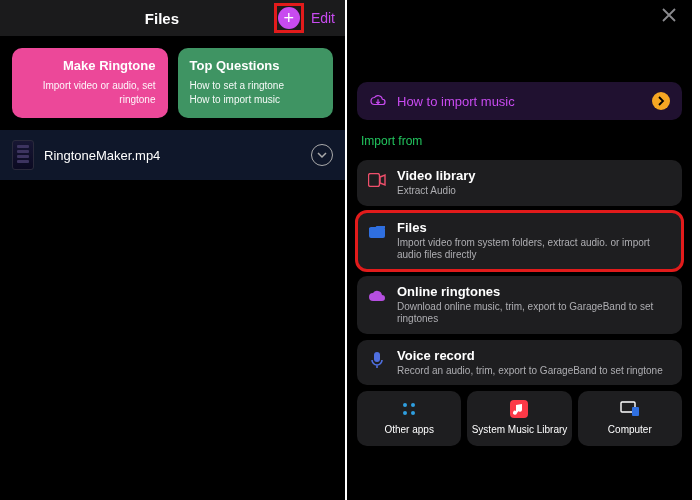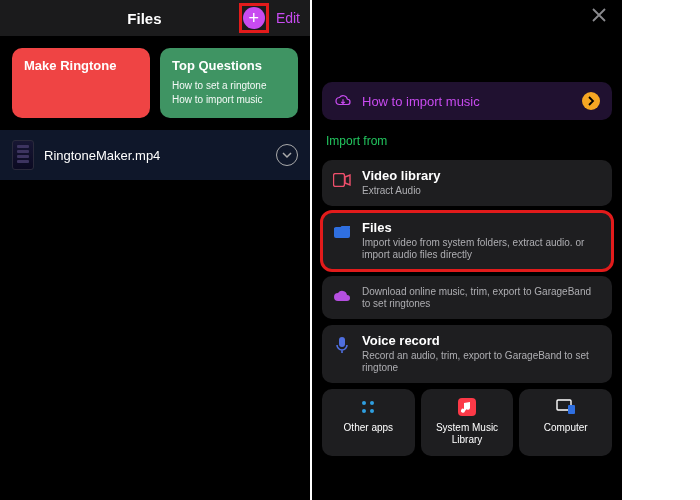--- a/index.html
+++ b/index.html
@@ -1,30 +1,30 @@
 <!DOCTYPE html>
 <html><head>
 <meta charset="utf-8">
 <style>
   * { box-sizing: border-box; margin: 0; padding: 0; }
   html, body { width: 700px; height: 500px; background: #fff; font-family: -apple-system, "Helvetica Neue", Arial, sans-serif; }
-  .wrap { display: flex; width: 622px; height: 500px; }
+  .wrap { display: flex; width: 692px; height: 500px; }
   .phone { flex: 1; background: #000; color: #fff; position: relative; overflow: hidden; }
   .phone + .phone { border-left: 2px solid #fff; }
 
   
   .topbar { display: flex; align-items: center; justify-content: space-between; height: 36px; padding: 0 10px; background: #1b1b1c; }
   .topbar .title { flex: 1; text-align: center; font-size: 15px; font-weight: 600; color: #fff; margin-left: 40px; }
   .plus-wrap { border: 3px solid #e21b1b; width: 30px; height: 30px; display: flex; align-items: center; justify-content: center; }
   .plus-btn { width: 22px; height: 22px; border-radius: 50%; background: #c84bf0; display: flex; align-items: center; justify-content: center; font-size: 18px; line-height: 1; color: #fff; }
   .edit { color: #c84bf0; font-size: 14px; padding-left: 7px; }
 
   .cards { display: flex; gap: 10px; padding: 12px 12px 8px 12px; }
   .card { flex: 1; border-radius: 10px; padding: 10px 12px 12px 12px; }
-  .card.purple { background: #ef4444; }
+  .card.purple { background: #ec4899; text-align: right; }
   .card.green  { background: #3f9463; }
   .card .h { font-size: 13px; font-weight: 600; margin-bottom: 6px; }
   .card .s { font-size: 10px; line-height: 1.35; opacity: .95; }
 
   .filerow { display: flex; align-items: center; gap: 10px; background: #0f172a; margin: 4px 0 0 0; padding: 10px 12px; }
   .thumb { width: 22px; height: 30px; border-radius: 3px; background: linear-gradient(#171633, #0b0a22); border: 1px solid #2a2a3b; position: relative; }
   .thumb::after { content:""; position:absolute; left:4px; right:4px; top:4px; height:3px; background:#3d3460; border-radius:1px; box-shadow: 0 5px 0 #3d3460, 0 10px 0 #3d3460, 0 15px 0 #3d3460; }
   .finfo { flex:1; }
   .fname { font-size: 13px; font-weight: 500; }
   .fmeta { font-size: 10px; color: #8a8a8e; margin-top: 6px; display:flex; justify-content:space-between; padding-right:6px;}
@@ -68,20 +68,21 @@
           <span>+</span>
         </div>
       </div>
       <span class="edit">Edit</span>
     </div>
 
     <div class="left-body">
       <div class="cards">
         <div class="card purple">
           <div class="h">Make Ringtone</div>
+          <div class="s">Import video or audio, set ringtone</div>
         </div>
         <div class="card green">
           <div class="h">Top Questions</div>
           <div class="s" style="white-space:pre-line;">How to set a ringtone
 How to import music</div>
         </div>
       </div>
 
       <div class="filerow">
         <div class="thumb"></div>
@@ -145,20 +146,21 @@
       </div>
     </div>
 
     <div class="opt">
       <div class="ic">
         <svg width="20" height="14" viewBox="0 0 20 14">
             <path d="M6 12a4 4 0 010-8 5 5 0 019 2 3 3 0 010 6H6z" fill="#b54fe0"></path>
           </svg>
       </div>
       <div class="body">
+        <div class="ot">Online ringtones</div>
         <div class="od">Download online music, trim, export to GarageBand to set ringtones</div>
       </div>
     </div>
 
     <div class="opt">
       <div class="ic">
         <svg width="14" height="18" viewBox="0 0 14 18">
             <rect x="4" y="1" width="6" height="10" rx="3" fill="#4f6fe0"></rect>
             <path d="M2 9a5 5 0 0010 0M7 14v3" stroke="#4f6fe0" stroke-width="1.6" fill="none"></path>
           </svg>

